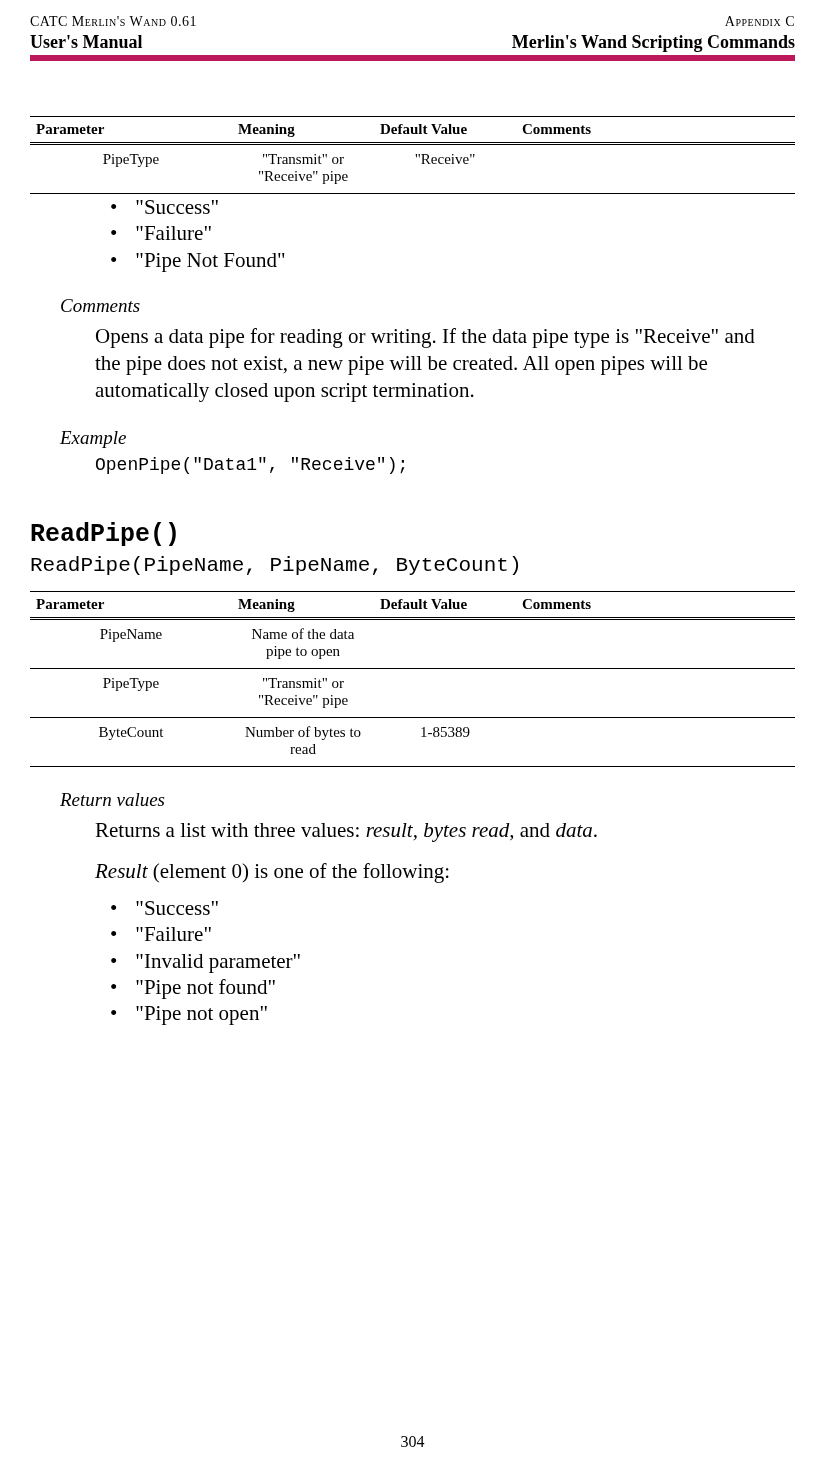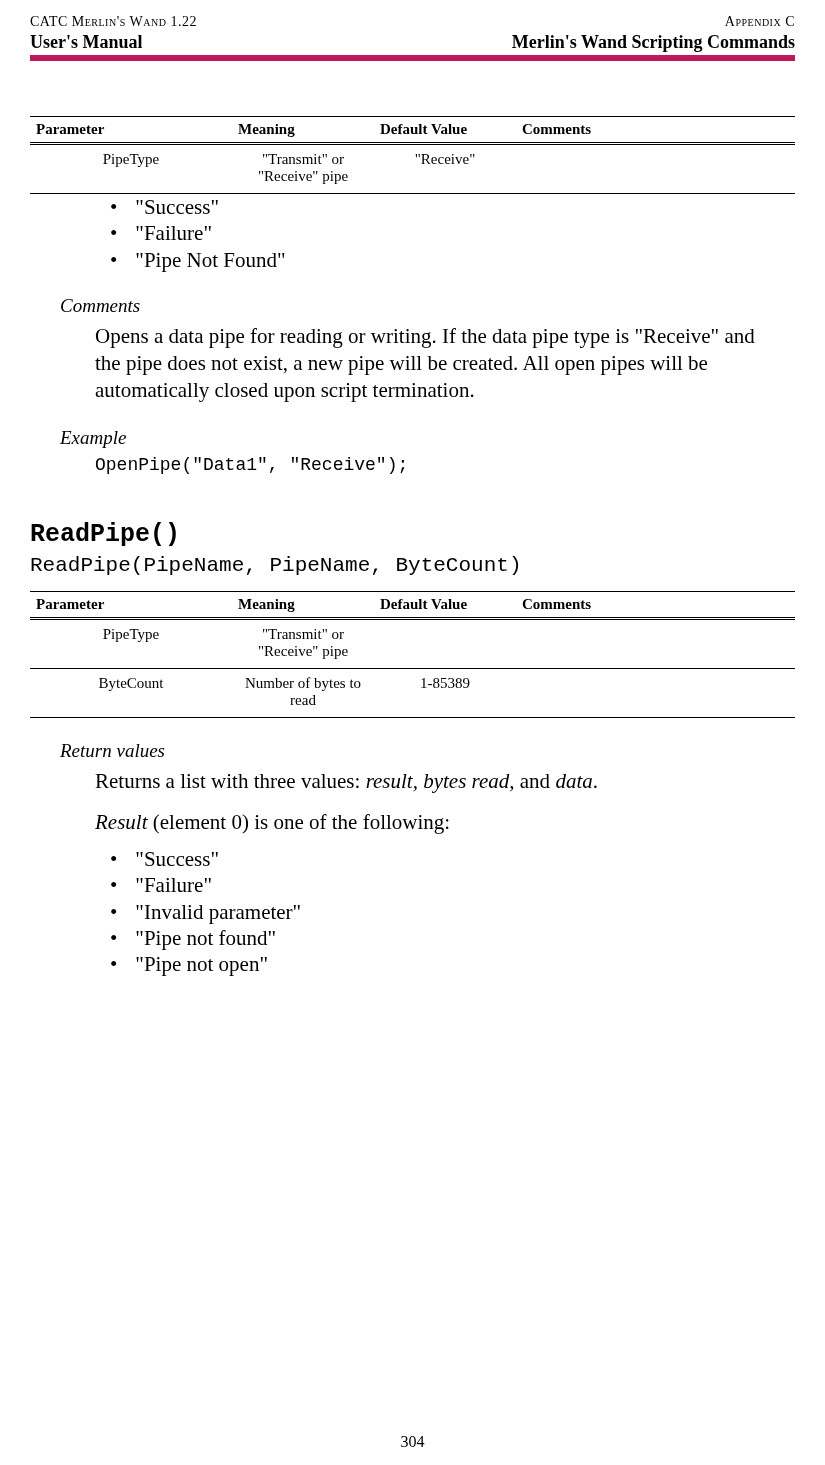--- a/index.html
+++ b/index.html
@@ -112,21 +112,21 @@
     font-size: 16px;
   }
 </style>
 </head>
 <body>
 
 <div class="page">
 
   <div>
     <div class="header-row" style="border-bottom:none;">
-      <span class="header-left-top">CATC Merlin's Wand 1.22</span>
+      <span class="header-left-top">CATC Merlin's Wand 0.61</span>
       <span class="header-right-top">Appendix C</span>
     </div>
     <div class="header-row">
       <span class="header-left-bot">User's Manual</span>
       <span class="header-right-bot">Merlin's Wand Scripting Commands</span>
     </div>
   </div>
 
   <div class="content">
 
@@ -177,20 +177,26 @@
       <thead>
         <tr>
           <th class="col-param">Parameter</th>
           <th class="col-meaning">Meaning</th>
           <th class="col-default">Default Value</th>
           <th class="col-comments">Comments</th>
         </tr>
       </thead>
       <tbody>
         <tr>
+          <td>PipeName</td>
+          <td>Name of the data pipe to open</td>
+          <td></td>
+          <td></td>
+        </tr>
+        <tr>
           <td>PipeType</td>
           <td>"Transmit" or "Receive" pipe</td>
           <td></td>
           <td></td>
         </tr>
         <tr>
           <td>ByteCount</td>
           <td>Number of bytes to read</td>
           <td>1-85389</td>
           <td></td>

